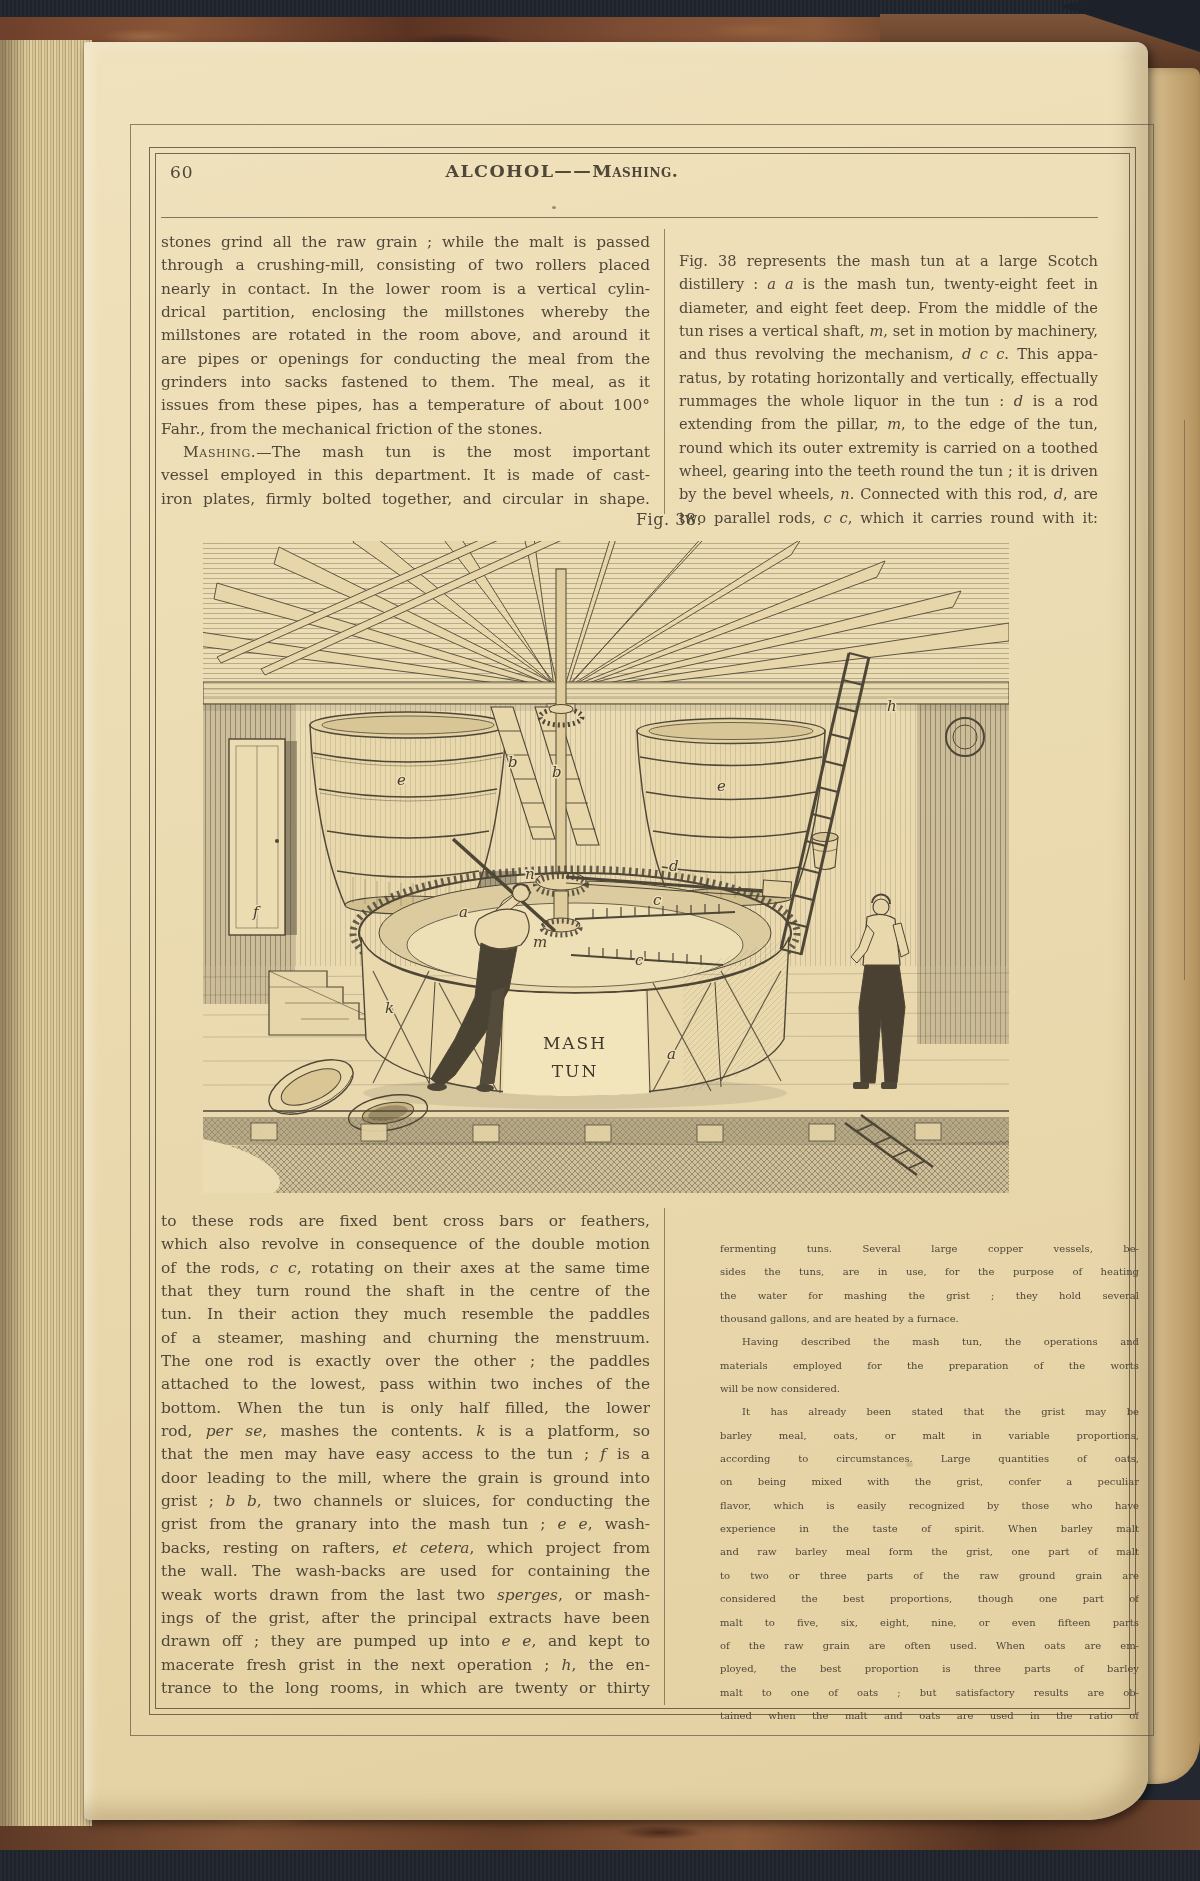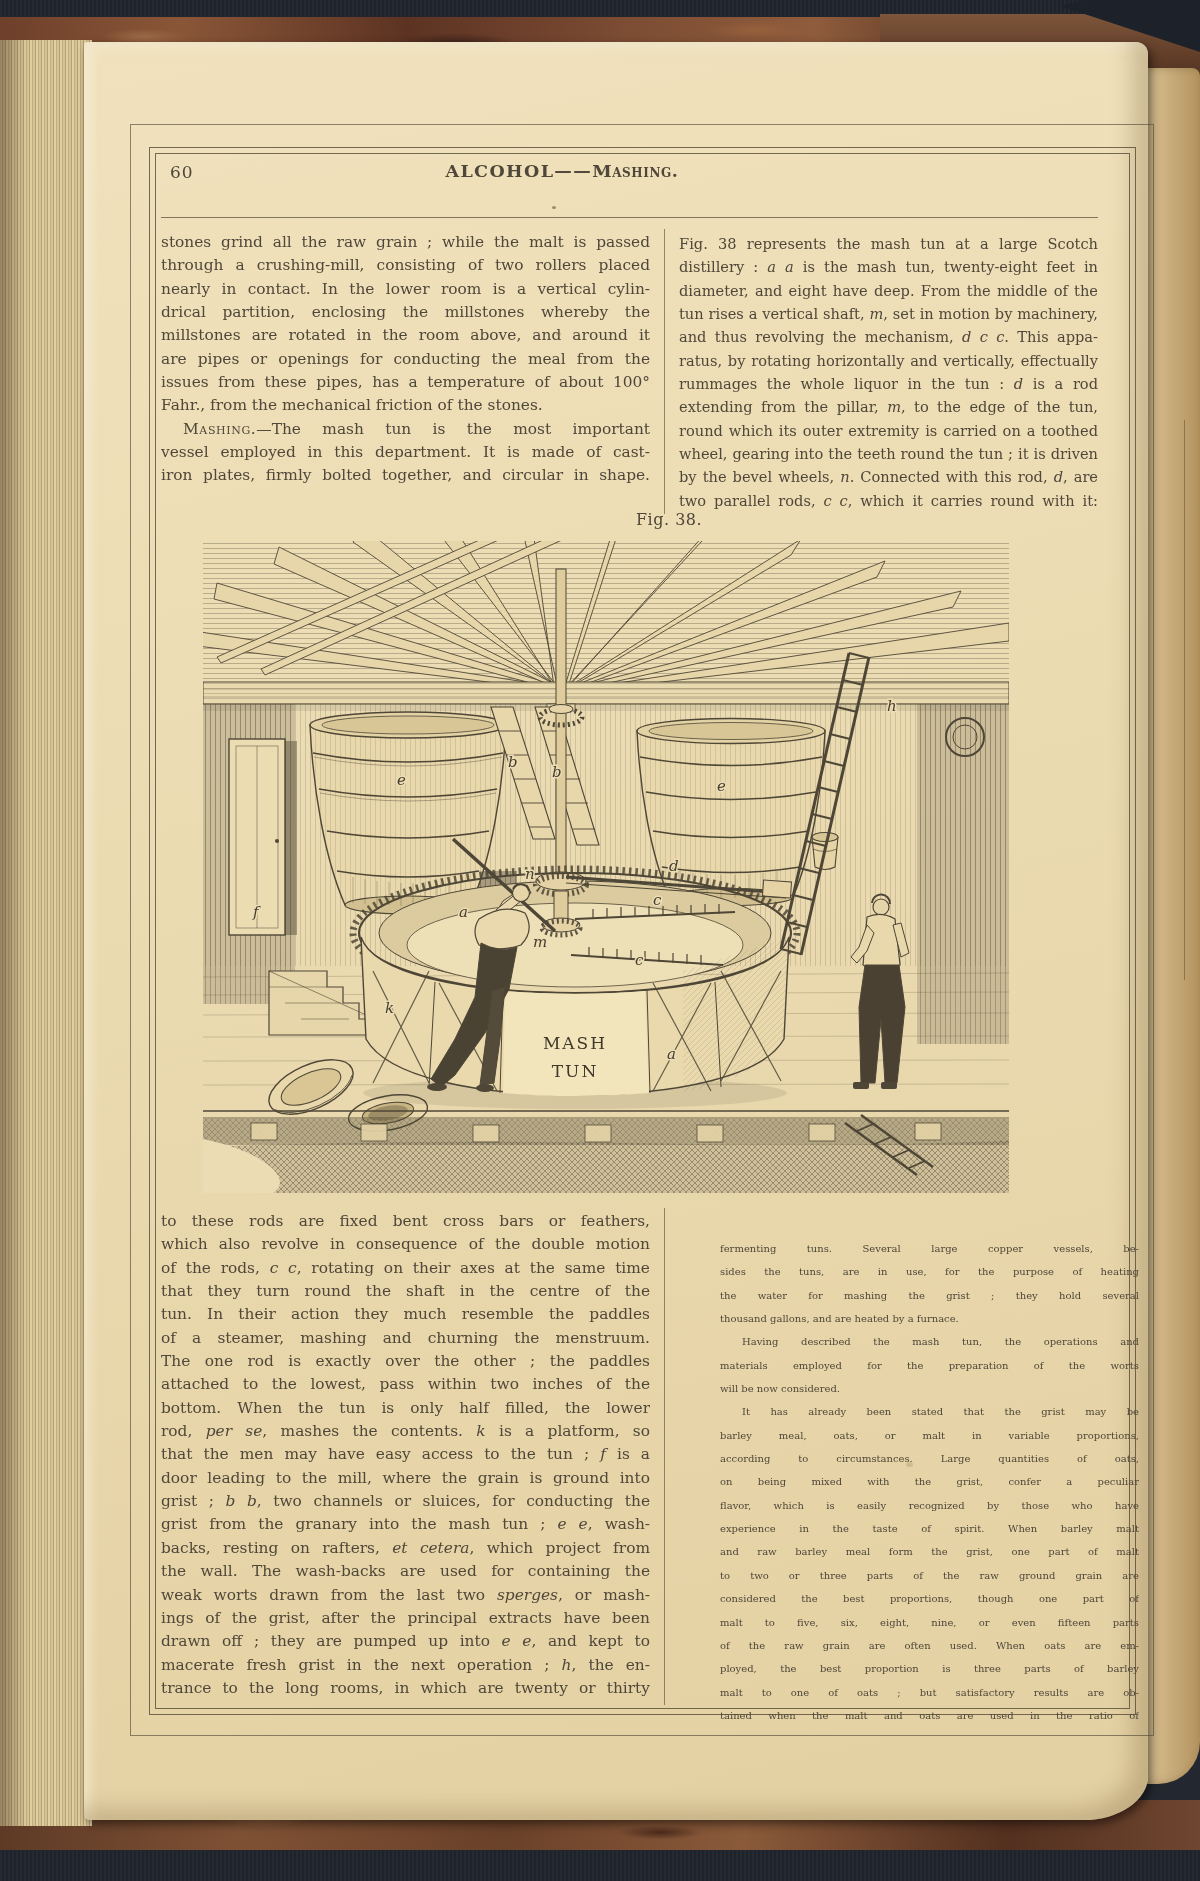--- a/index.html
+++ b/index.html
@@ -50,21 +50,21 @@
   .ink{color:#4f4739;}
   .pagenum{left:170px;top:162px;font-size:17px;letter-spacing:1px;}
   .runhead{left:262px;top:161px;width:600px;text-align:center;font-size:17.5px;letter-spacing:1.4px;font-weight:bold;}
   .headrule{left:161px;top:217px;width:937px;height:1px;background:rgba(82,72,54,.7);}
   .sc{font-variant:small-caps;letter-spacing:.6px;}
   .col{position:absolute;color:#4f4739;}
   .col .tl{text-align:justify;text-align-last:justify;height:23.35px;line-height:23.35px;overflow:hidden;}
   .col .tl.end{text-align-last:left;}
   .col .tl.ind{padding-left:22px;}
   .col-tl{left:161px;top:231px;width:489px;font-size:15.4px;}
-  .col-tr{left:679px;top:232px;width:419px;font-size:14.6px;}
+  .col-tr{left:679px;top:249px;width:419px;font-size:14.6px;}
   .col-bl{left:161px;top:1210px;width:489px;font-size:15.4px;}
   .col-br{left:720px;top:1210px;width:419px;font-size:10px;margin-top:27px;}
   .vrule{position:absolute;width:1px;background:rgba(82,72,54,.6);}
   .vrule-top{left:664px;top:229px;height:285px;}
   .vrule-bot{left:664px;top:1208px;height:497px;}
   .figcap{left:636px;top:510px;font-size:16px;letter-spacing:.5px;}
   .figure-wrap{left:203px;top:541px;width:806px;height:652px;}
 
   
   .spk{position:absolute;border-radius:50%;}
@@ -99,30 +99,31 @@
   <div class="abs runhead ink">ALCOHOL——<span class="sc">Mashing.</span></div>
   <div class="abs headrule"></div>
 
   <div class="col col-tl">
       <div class="tl">stones grind all the raw grain ;  while the malt is passed</div>
       <div class="tl">through a crushing-mill, consisting of two rollers placed</div>
       <div class="tl">nearly in contact.  In the lower room is a vertical cylin-</div>
       <div class="tl">drical partition, enclosing the millstones whereby the</div>
       <div class="tl">millstones are rotated in the room above, and around it</div>
       <div class="tl">are pipes or openings for conducting the meal from the</div>
+      <div class="tl">grinders into sacks fastened to them.  The meal, as it</div>
       <div class="tl">issues from these pipes, has a temperature of about 100°</div>
       <div class="tl end">Fahr., from the mechanical friction of the stones.</div>
       <div class="tl ind"><span class="sc">Mashing.</span>—The mash tun is the most important</div>
       <div class="tl">vessel employed in this department.  It is made of cast-</div>
       <div class="tl">iron plates, firmly bolted together, and circular in shape.</div>
     </div>
   <div class="col col-tr">
       <div class="tl">Fig. 38 represents the mash tun at a large Scotch</div>
       <div class="tl">distillery :  <i>a a</i> is the mash tun, twenty-eight feet in</div>
-      <div class="tl">diameter, and eight have deep.  From the middle of the</div>
+      <div class="tl">diameter, and eight feet deep.  From the middle of the</div>
       <div class="tl">tun rises a vertical shaft, <i>m</i>, set in motion by machinery,</div>
       <div class="tl">and thus revolving the mechanism, <i>d c c</i>.  This appa-</div>
       <div class="tl">ratus, by rotating horizontally and vertically, effectually</div>
       <div class="tl">rummages the whole liquor in the tun :  <i>d</i> is a rod</div>
       <div class="tl">extending from the pillar, <i>m</i>, to the edge of the tun,</div>
       <div class="tl">round which its outer extremity is carried on a toothed</div>
       <div class="tl">wheel, gearing into the teeth round the tun ;  it is driven</div>
       <div class="tl">by the bevel wheels, <i>n</i>.  Connected with this rod, <i>d</i>, are</div>
       <div class="tl">two parallel rods, <i>c c</i>, which it carries round with it:</div>
     </div>

